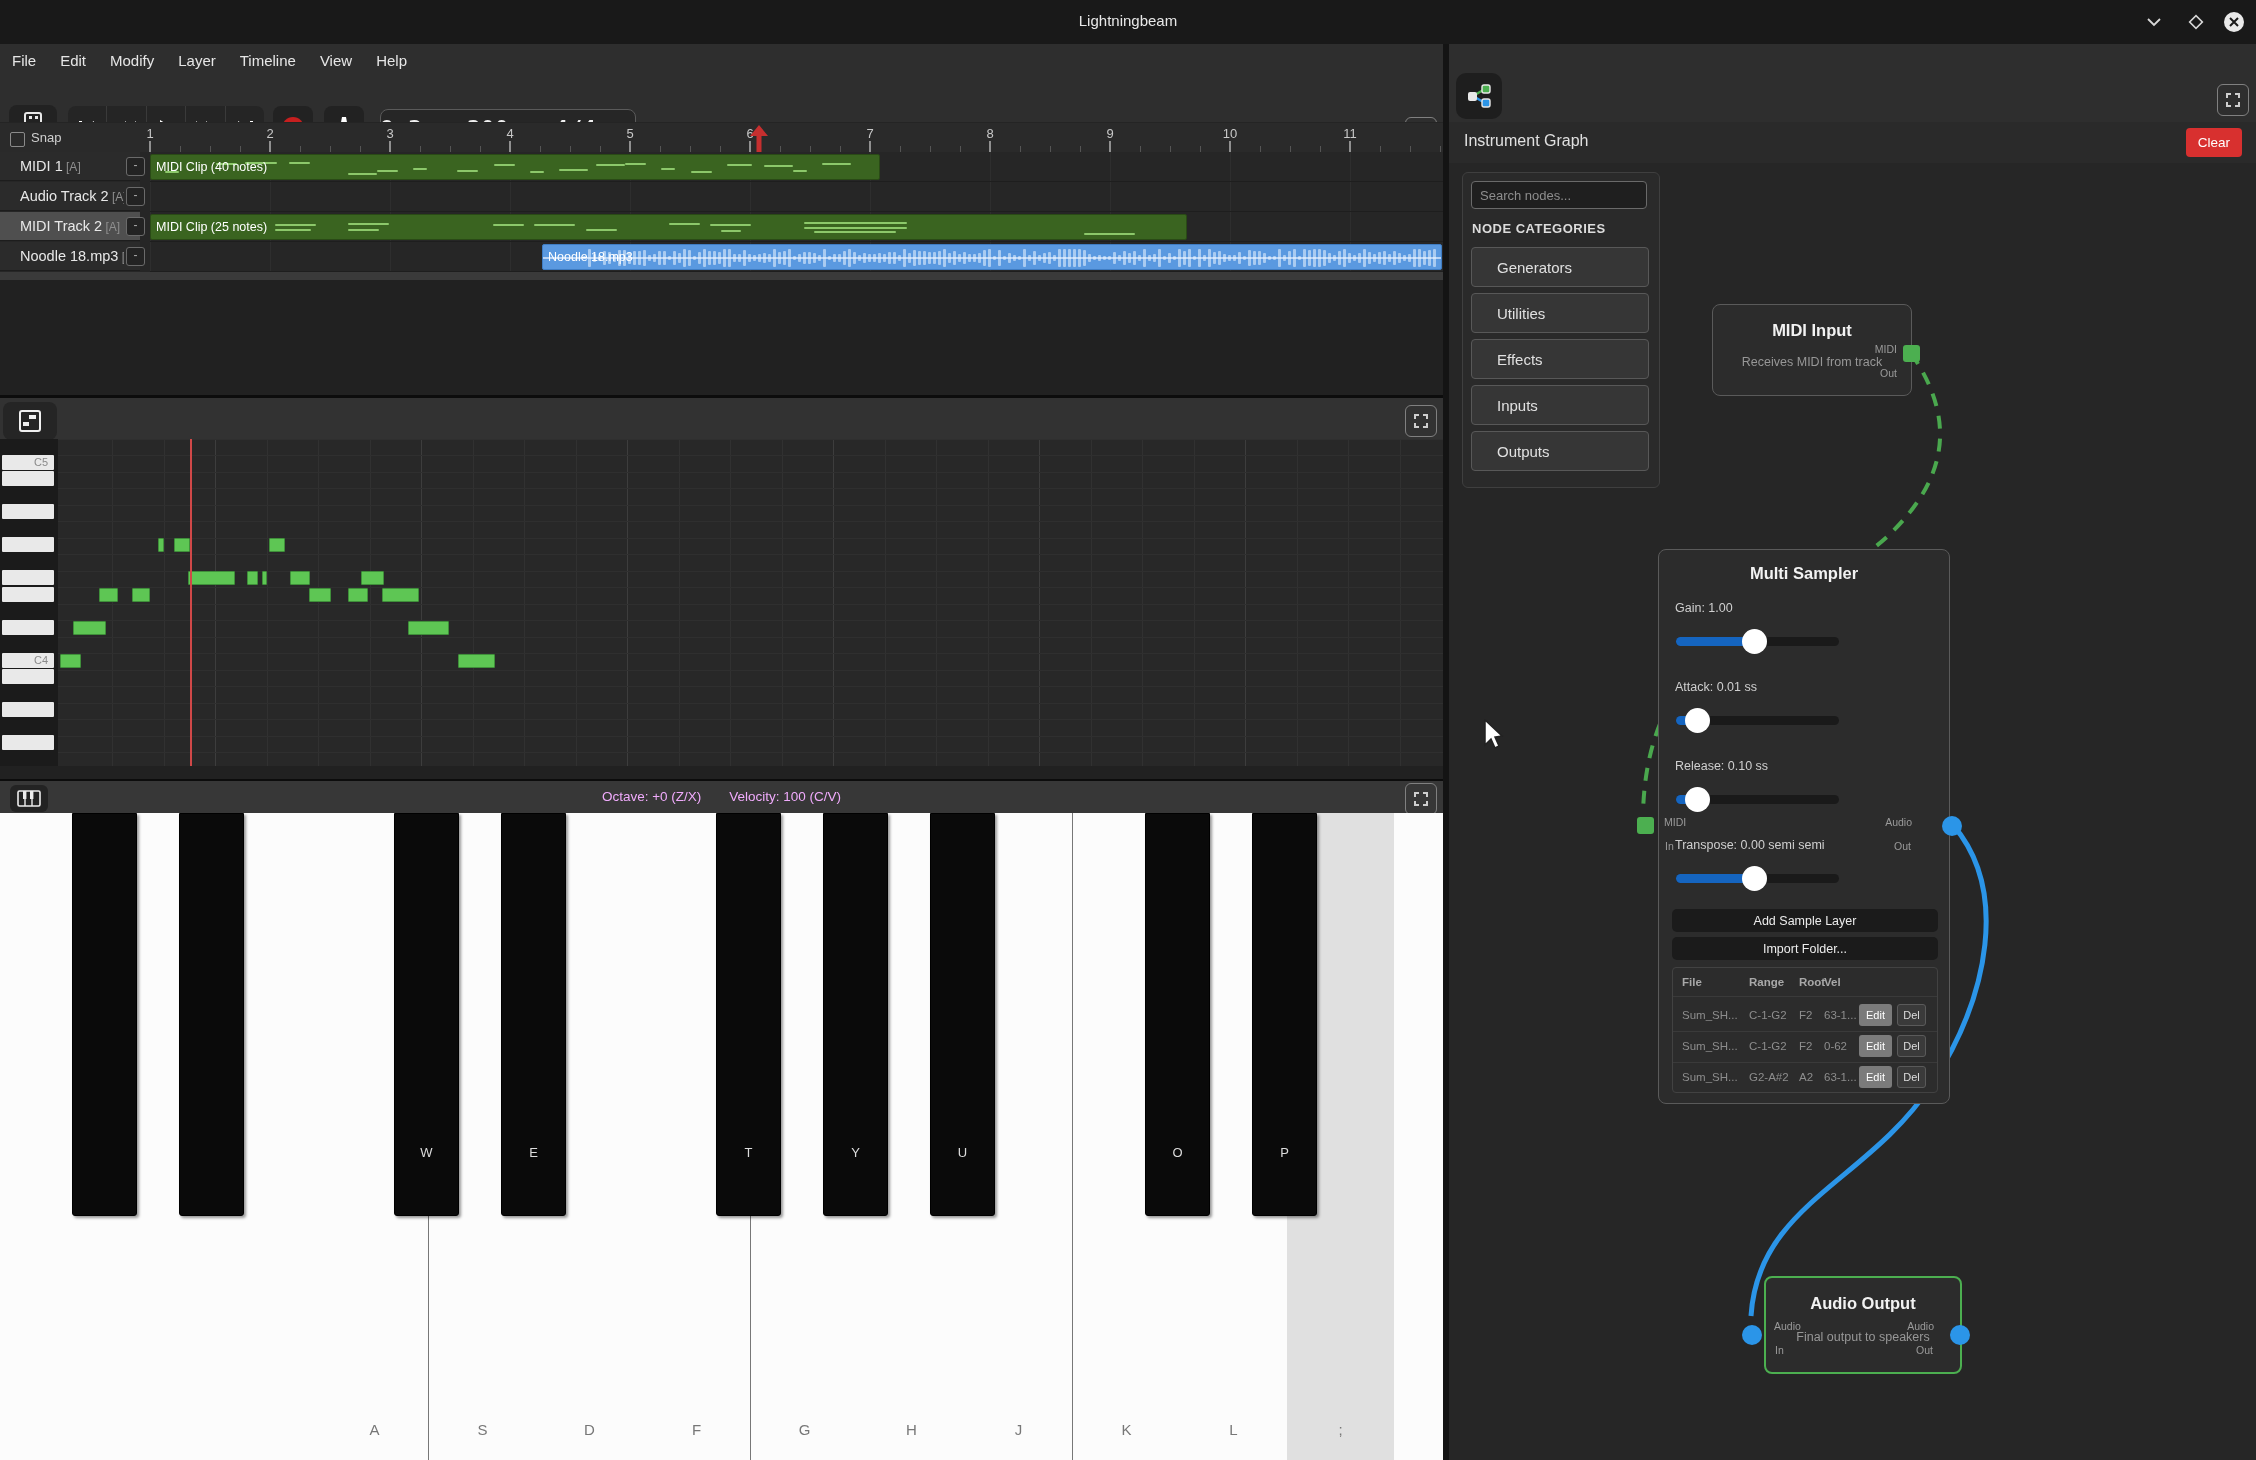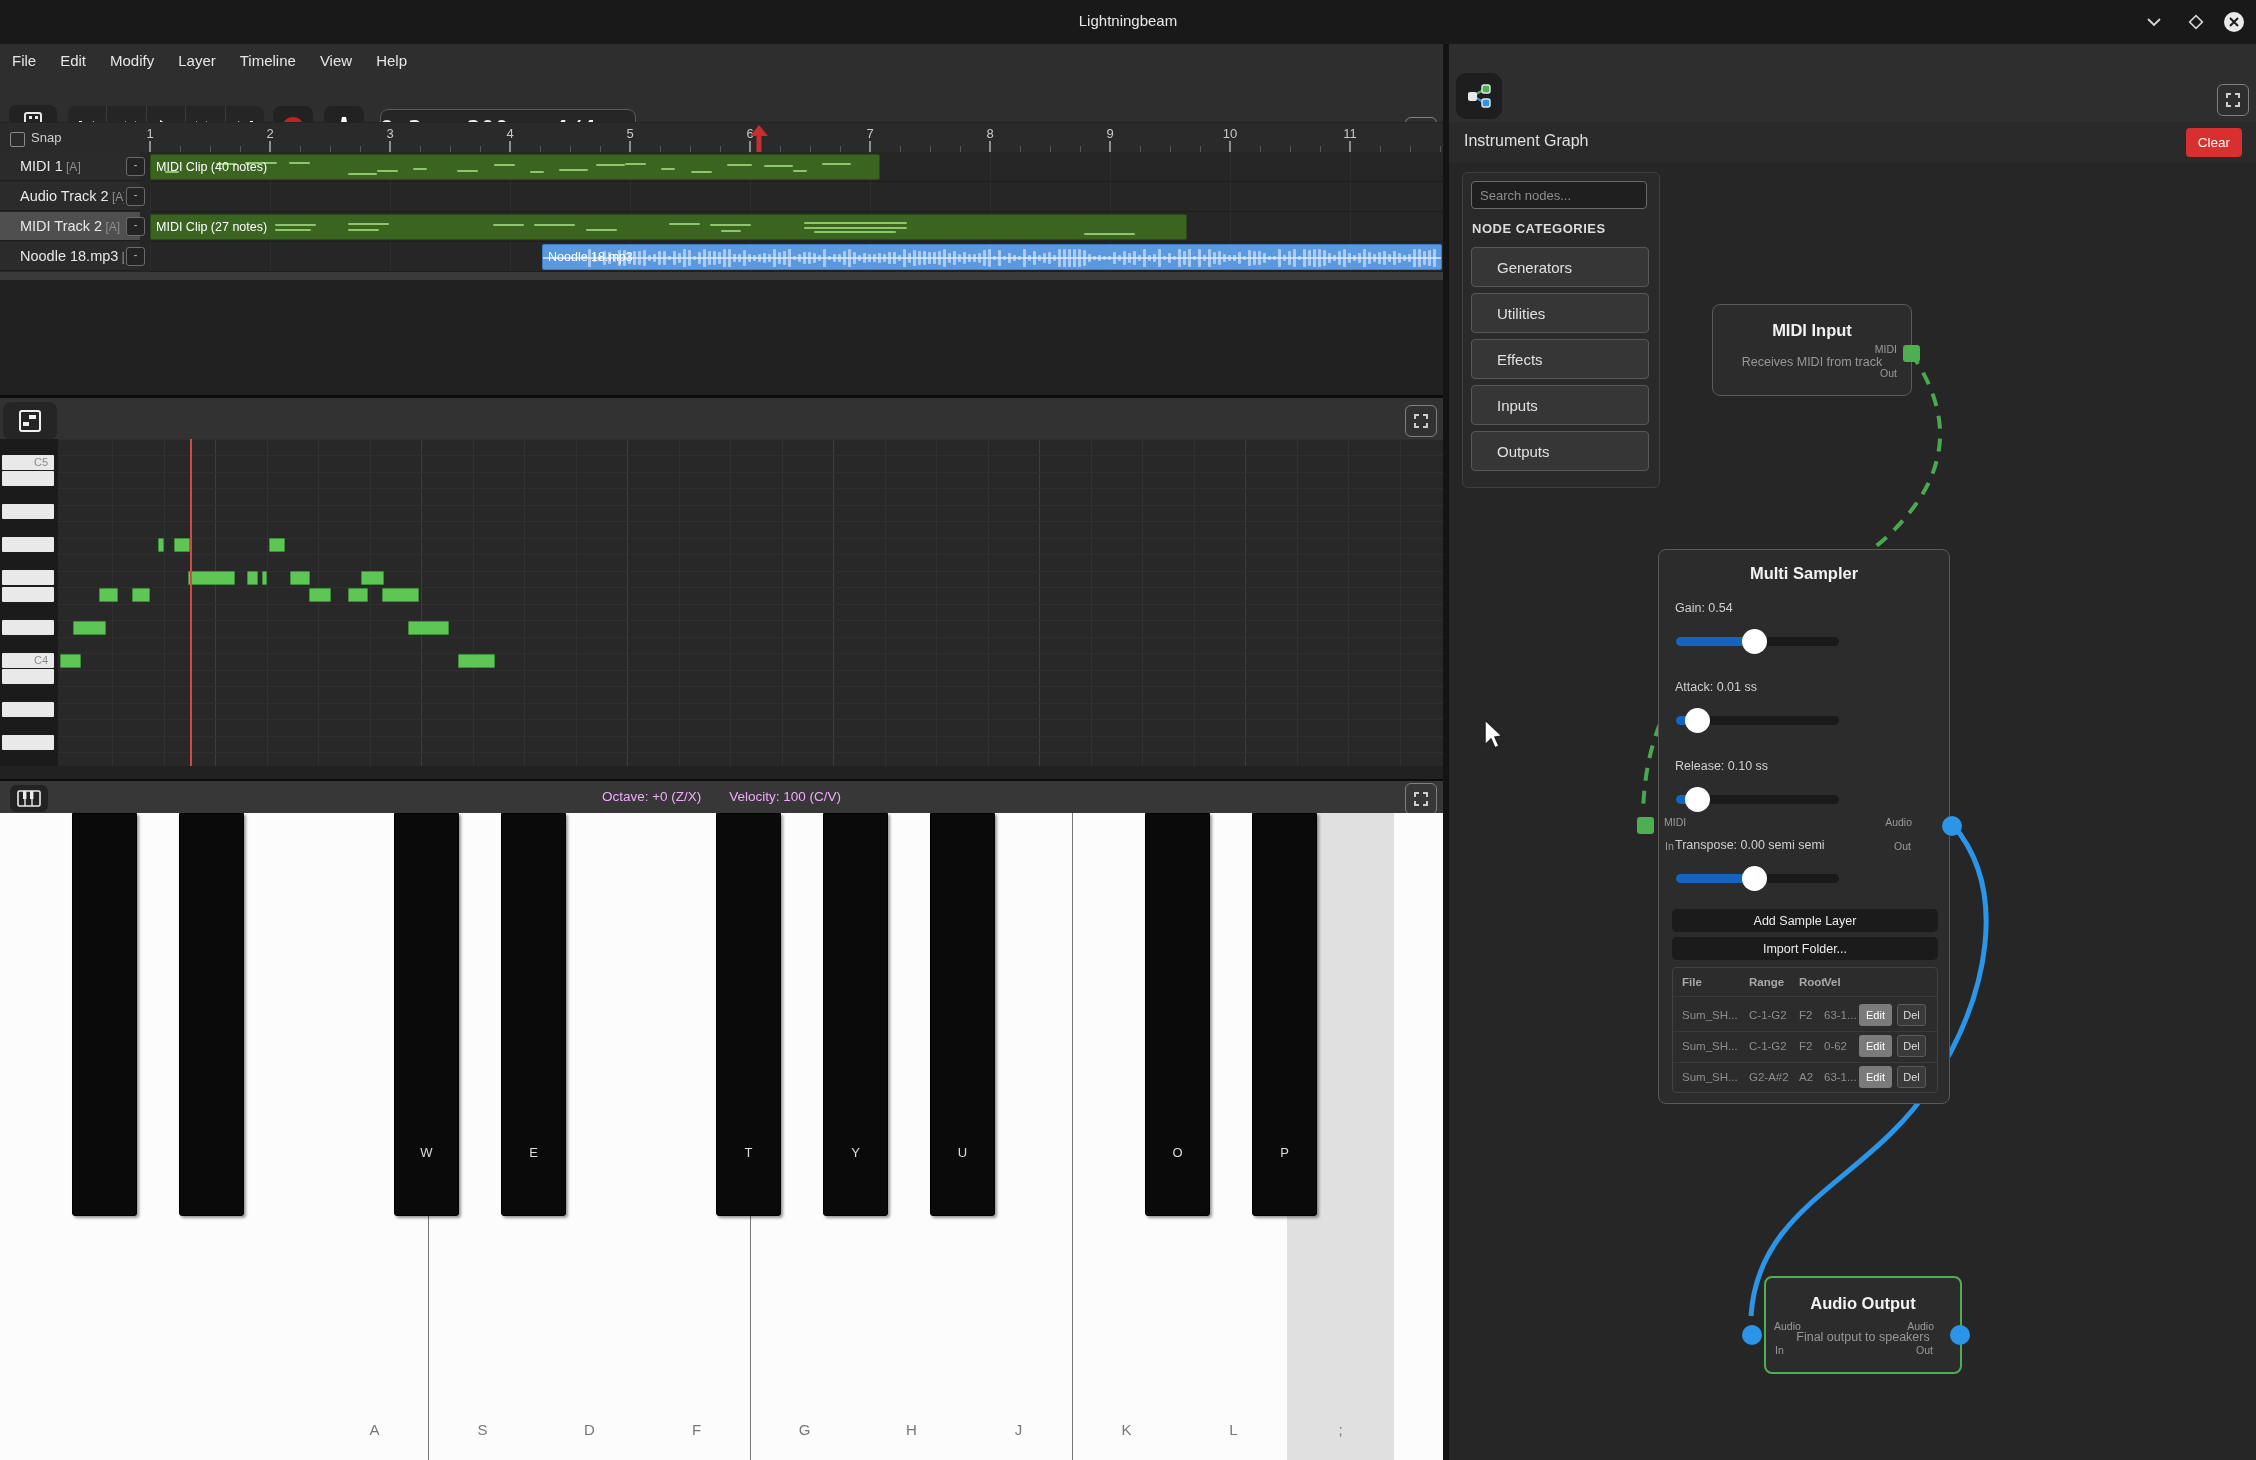--- a/index.html
+++ b/index.html
@@ -364,21 +364,21 @@
           <div class="pvdash" style="left: 342px; top: 9px; width: 31px;"></div>
           <div class="pvdash" style="left: 383px; top: 9px; width: 41px;"></div>
           <div class="pvdash" style="left: 435px; top: 14px; width: 31px;"></div>
           <div class="pvdash" style="left: 518px; top: 8px; width: 31px;"></div>
           <div class="pvdash" style="left: 559px; top: 9px; width: 41px;"></div>
           <div class="pvdash" style="left: 570px; top: 15px; width: 20px;"></div>
           <div class="pvdash" style="left: 653px; top: 7px; width: 103px;"></div>
           <div class="pvdash" style="left: 653px; top: 12px; width: 103px;"></div>
           <div class="pvdash" style="left: 663px; top: 16px; width: 82px;"></div>
           <div class="pvdash" style="left: 933px; top: 18px; width: 51px;"></div>
-          <div class="cliplabel">MIDI Clip (27 notes)</div>
+          <div class="cliplabel">MIDI Clip (25 notes)</div>
         </div>
         <div class="abs clip audio" style="left: 542px; top: 92px; width: 900px;">
           <div class="audioline"></div>
           <div class="wavebar" style="left: 40px; top: 11.4996px; height: 3.00088px;"></div>
           <div class="wavebar" style="left: 45px; top: 4.13388px; height: 17.7322px;"></div>
           <div class="wavebar" style="left: 50px; top: 9.1861px; height: 7.6278px;"></div>
           <div class="wavebar" style="left: 55px; top: 9.81559px; height: 6.36881px;"></div>
           <div class="wavebar" style="left: 60px; top: 5.66503px; height: 14.6699px;"></div>
           <div class="wavebar" style="left: 65px; top: 7.23829px; height: 11.5234px;"></div>
           <div class="wavebar" style="left: 70px; top: 8.8655px; height: 8.269px;"></div>
@@ -779,21 +779,21 @@
         <div class="ntitle" style="top:16px">MIDI Input</div>
         <div class="ndesc" style="top:50px">Receives MIDI from track</div>
         <div class="plabel" style="right:14px;top:38px">MIDI</div>
         <div class="plabel" style="right:14px;top:62px">Out</div>
         <div class="port-sq" style="right:-9px;top:40px"></div>
       </div>
 
       <div class="abs node" id="node-multi-sampler" style="left:209px;top:386px;width:292px;height:555px">
         <div class="ntitle" style="top:14px">Multi Sampler</div>
         <div id="sliders">
-            <div class="slider-label" style="left: 16px; top: 51px;">Gain: 0.54</div>
+            <div class="slider-label" style="left: 16px; top: 51px;">Gain: 1.00</div>
             <div class="slider-track" style="left: 17px; top: 87px;">
               <div class="slider-fill" style="width: 48%;"></div>
               <div class="slider-thumb" style="left: 48%;"></div>
             </div>
             <div class="slider-label" style="left: 16px; top: 130px;">Attack: 0.01 ss</div>
             <div class="slider-track" style="left: 17px; top: 166px;">
               <div class="slider-fill" style="width: 13%;"></div>
               <div class="slider-thumb" style="left: 13%;"></div>
             </div>
             <div class="slider-label" style="left: 16px; top: 209px;">Release: 0.10 ss</div>

